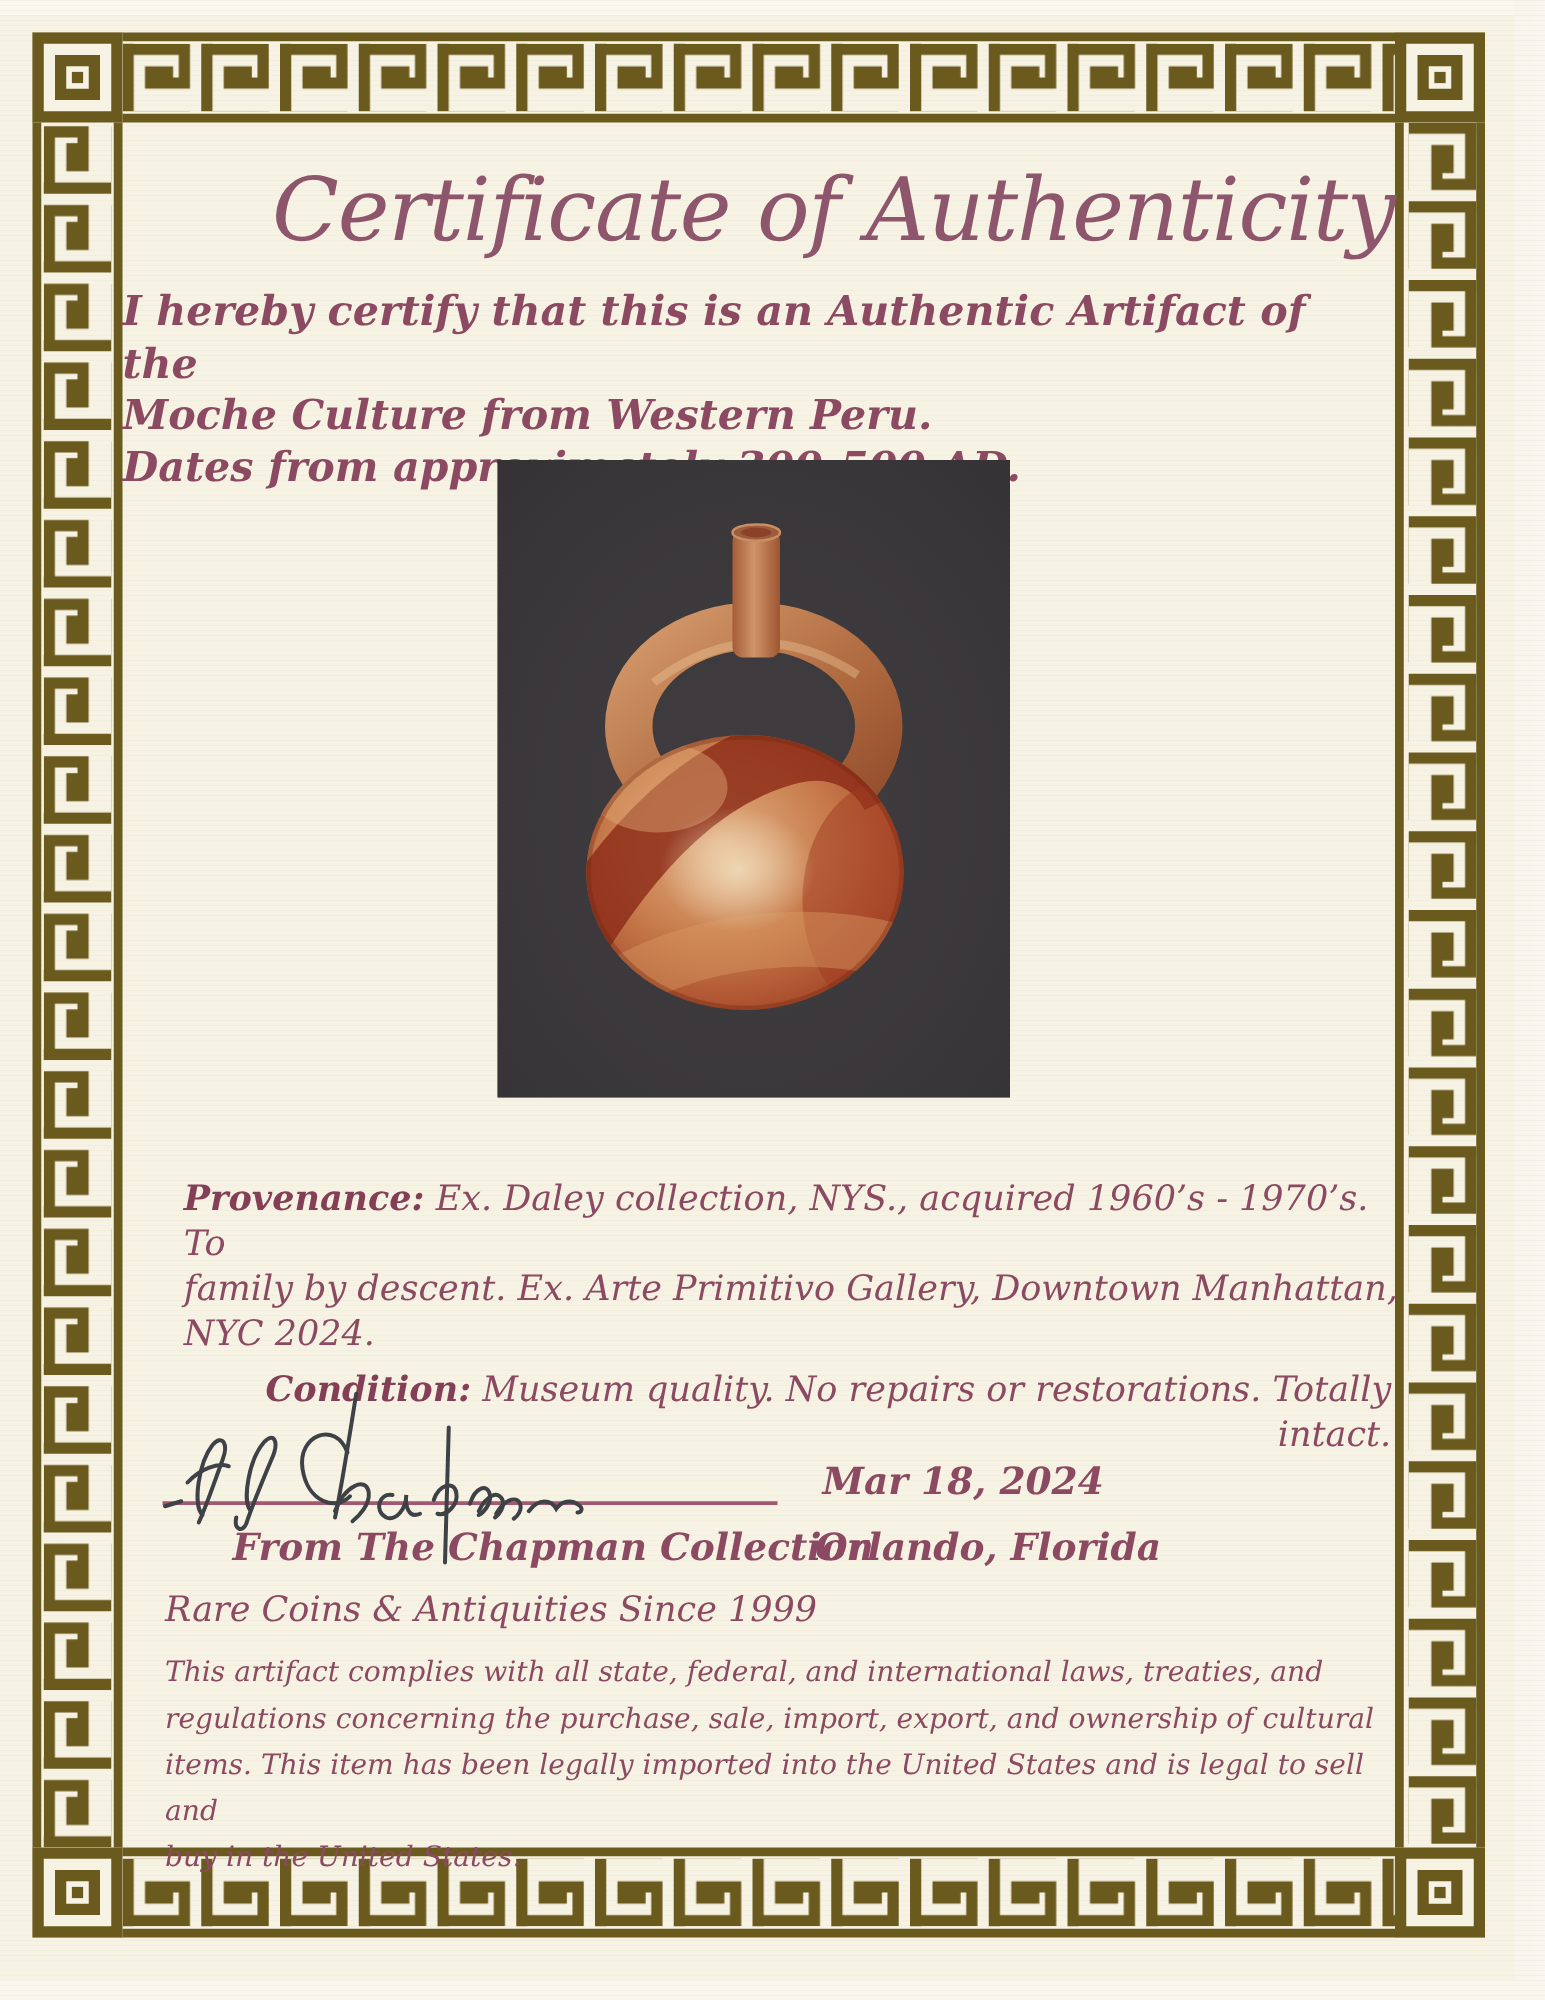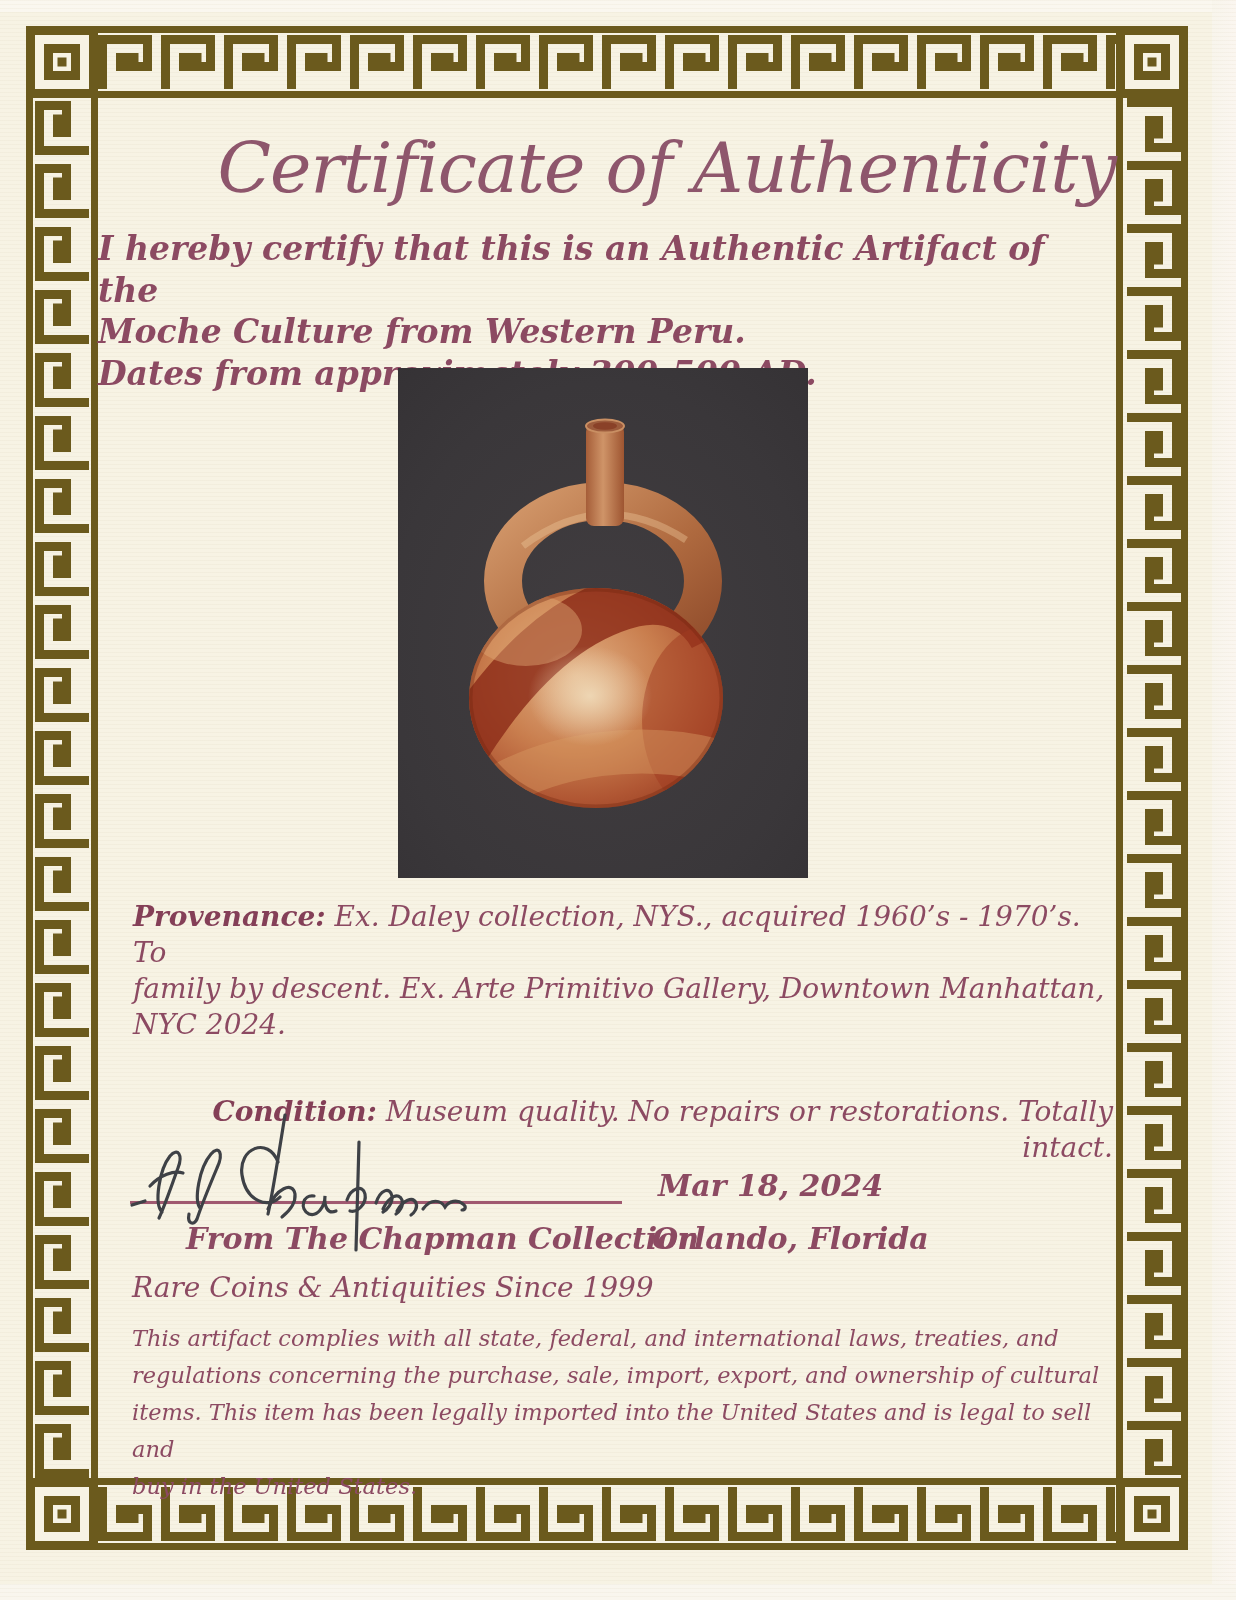--- a/index.html
+++ b/index.html
@@ -47,21 +47,21 @@
   }
   .body-text{
     left:133px;width:980px;
     font-size:28px;line-height:1.29;
     color:#8c4a62;
   }
   .body-text .lbl{font-weight:bold;color:#84germ3f57;}
   .lbl{font-weight:bold;color:#843f57;}
   .txt{white-space:pre-line;}
   .dimensions{top:892px;}
-  .provenance{top:899px;}
+  .provenance{top:941px;margin-left:14px;}
   .condition{top:1094px;text-align:right;}
 
   .sig-svg{left:126px;top:1108px;z-index:7;}
   .sig-line{left:130px;top:1201px;width:492px;height:3px;background:#a05970;z-index:6;}
   .sig-date{left:658px;top:1168px;font-size:30px;font-weight:bold;white-space:nowrap;}
   .sig-source{left:186px;top:1221px;font-size:30px;font-weight:bold;white-space:nowrap;}
   .sig-location{left:652px;top:1221px;font-size:30px;font-weight:bold;white-space:nowrap;}
   .tagline{left:132px;top:1271px;font-size:28px;font-weight:normal;white-space:nowrap;}
   .legal{
     left:132px;top:1320px;width:1000px;

